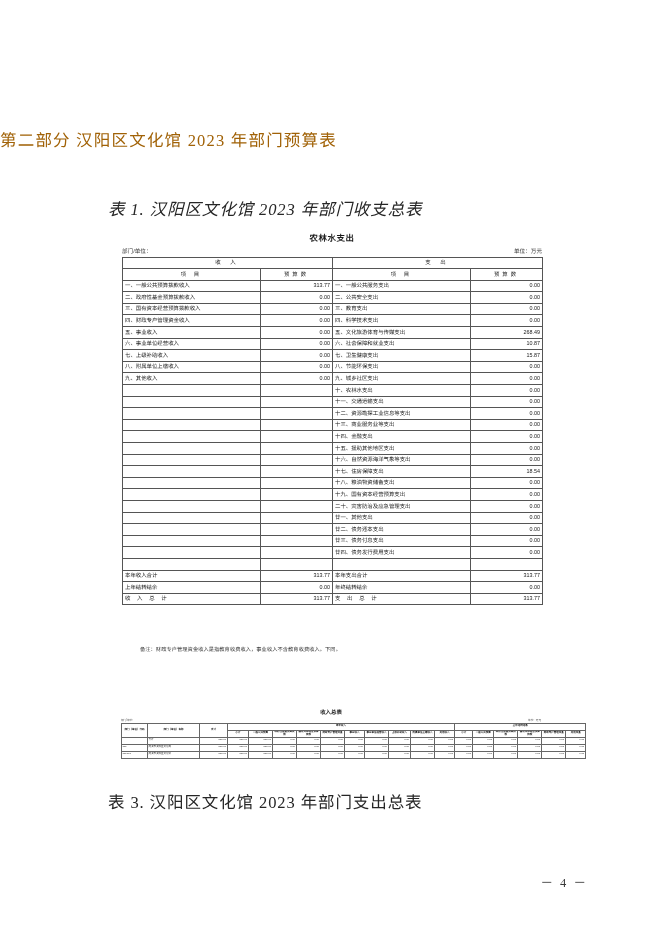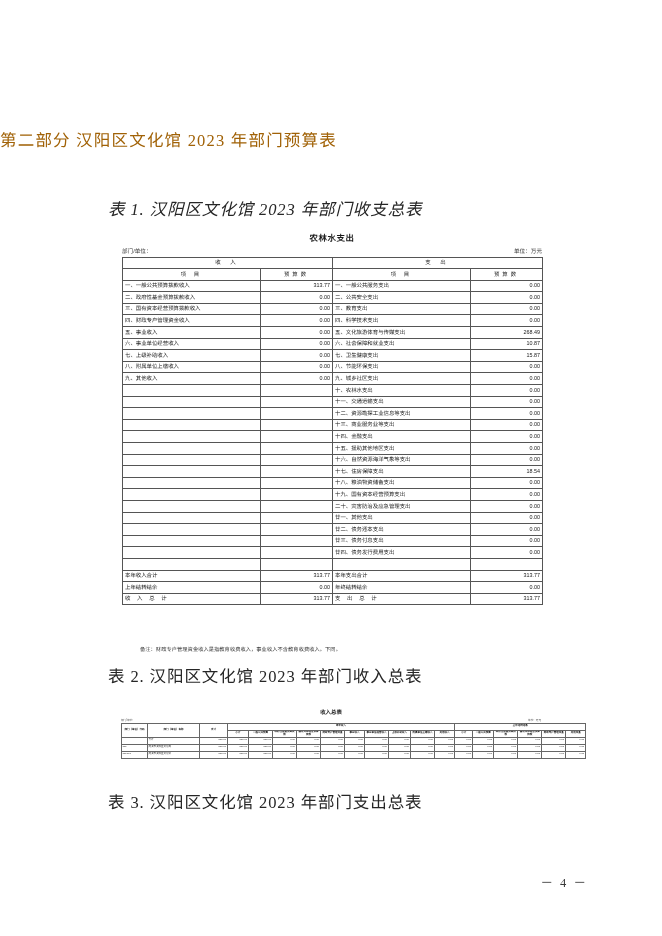--- a/index.html
+++ b/index.html
@@ -369,21 +369,20 @@
             <td class="num">313.77</td>
             <td class="itm">支  出  总  计</td>
             <td class="num">313.77</td>
           </tr>
         </tbody>
     </table>
   </div>
 
   <div class="note">备注：财政专户管理资金收入是指教育收费收入，事业收入不含教育收费收入。下同。</div>
 
-  <div class="tbl-heading" id="heading-2">表 2. 汉阳区文化馆 2023 年部门收入总表</div>
 
   <div class="t2-wrap">
     <div class="t2-caption">收入总表</div>
     <div class="t2-subline">
       <span>部门/单位：</span>
       <span>单位：万元</span>
     </div>
     <table class="mini">
       <colgroup>
         <col style="width:26px">

